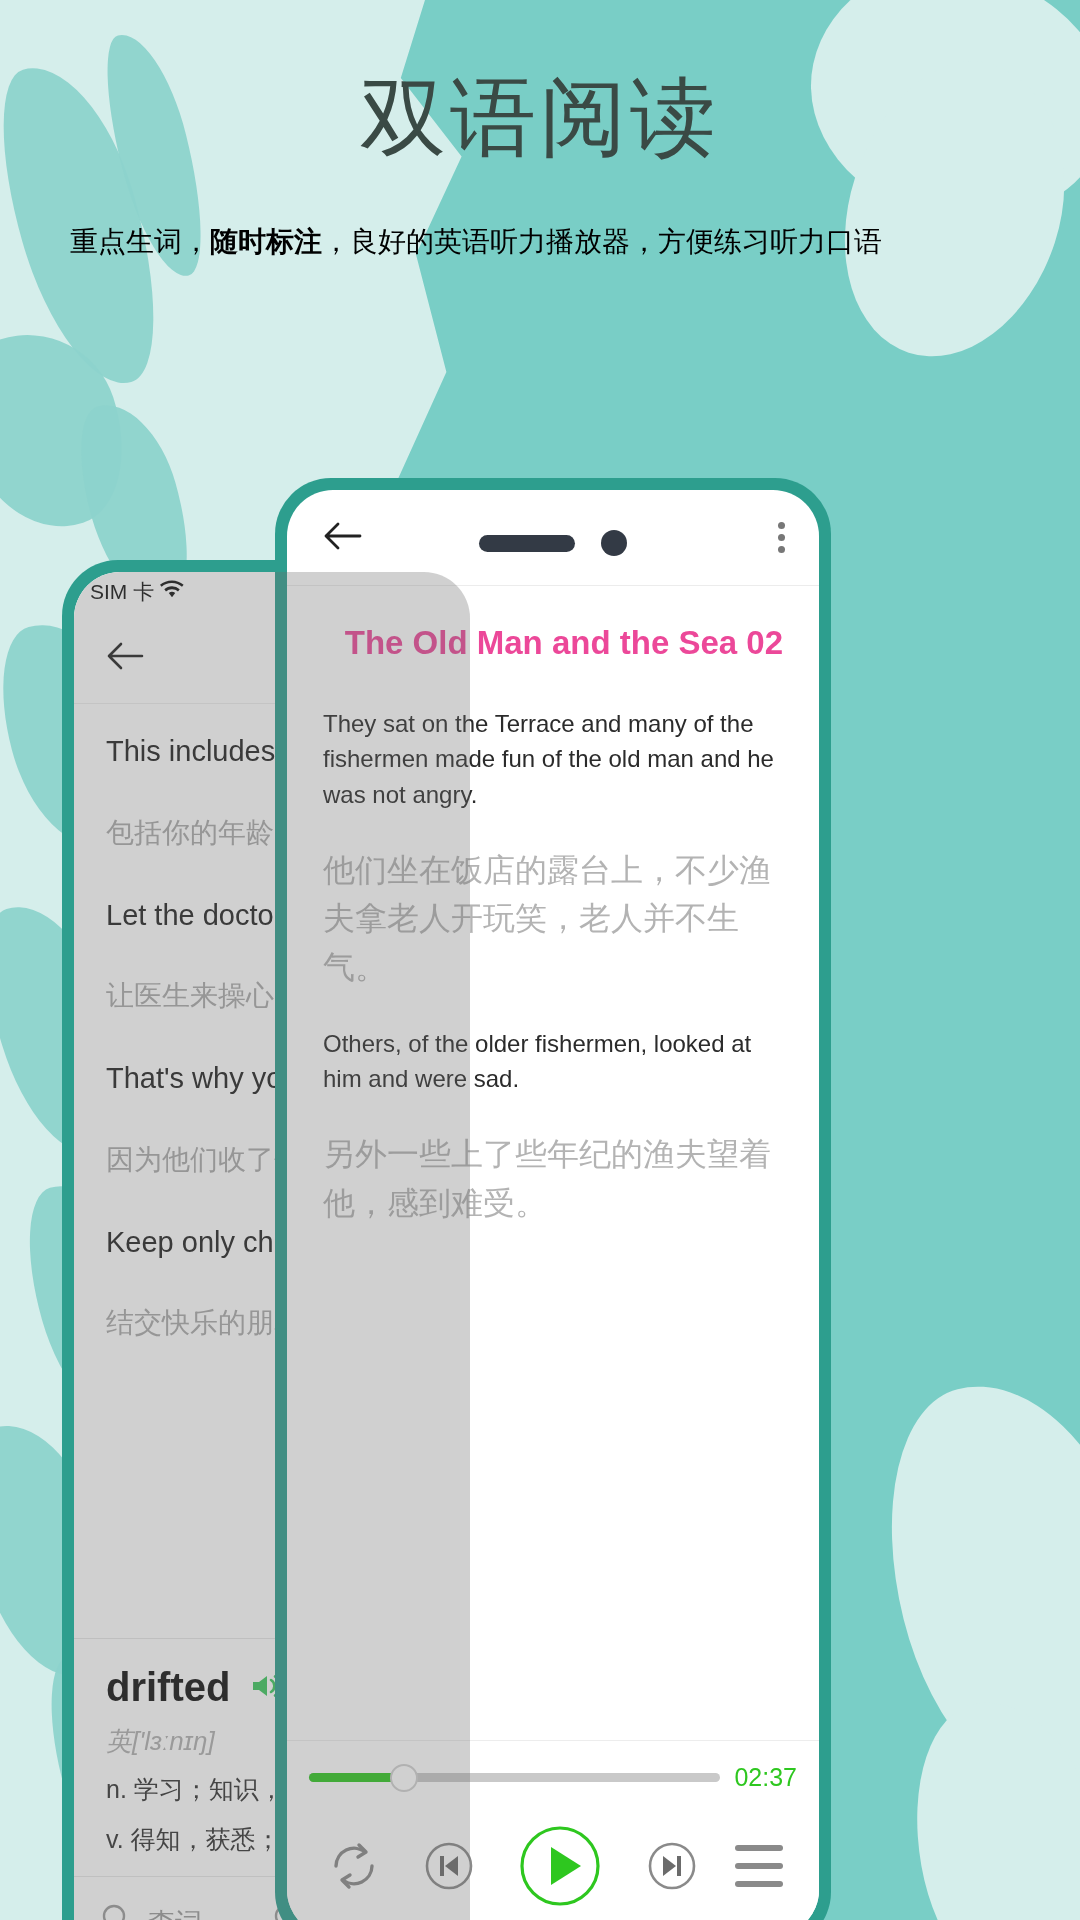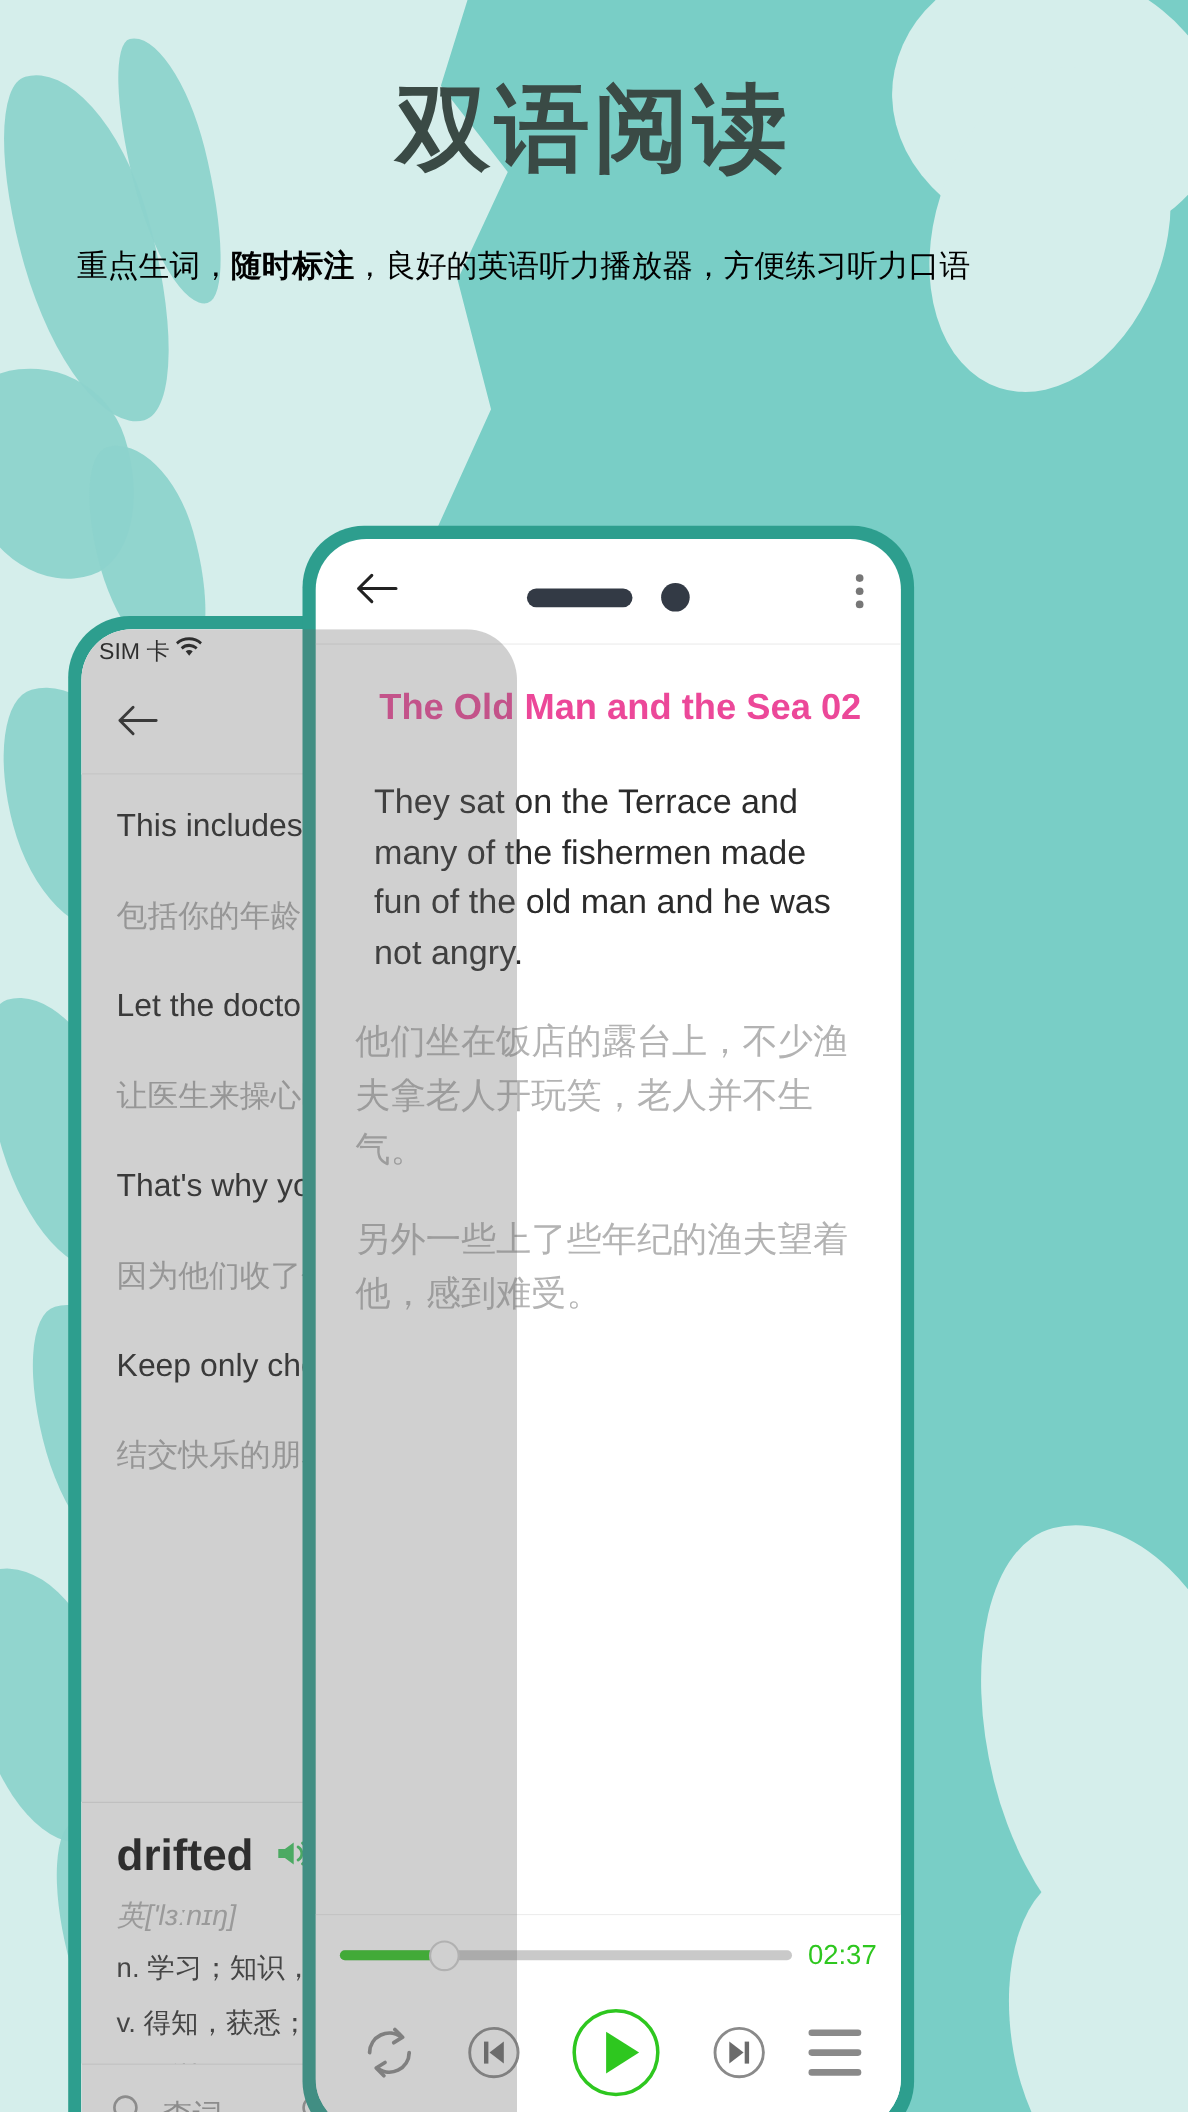--- a/index.html
+++ b/index.html
@@ -34,21 +34,21 @@
   .pale-patch {
     position: absolute;
     background: #d5eeeb;
     border-radius: 45% 55% 50% 50% / 50% 50% 50% 50%;
   }
   
   .headline {
     position: absolute; left: 0; right: 0; top: 66px;
     text-align: center;
     font-size: 86px;
-    font-weight: 700;
+    font-weight: 400;
     letter-spacing: 4px;
     color: #3a4a45;
     line-height: 1.2;
   }
   .subhead {
     position: absolute; left: 70px; right: 70px; top: 222px;
     text-align: left;
     font-size: 28px;
     color: #000000;
     line-height: 1.42;
@@ -145,23 +145,22 @@
   }
   .dots { display: flex; flex-direction: column; gap: 5px; }
   .dots i { width: 7px; height: 7px; background: #777; border-radius: 50%; display:block;}
   .fr-body { padding: 38px 36px 0 36px; height: 1090px; overflow: hidden; }
   .fr-title {
     font-size: 33px; font-weight: 700; color: #ec4899;
     margin-bottom: 44px;
     text-align: right;
   }
   .fr-en {
-    font-size: 31px; color: #2b2b2b; line-height: 1.47;
+    font-size: 24px; color: #2b2b2b; line-height: 1.47;
     margin-bottom: 34px;
-    margin-left: 17px;
   }
   .fr-zh {
     font-size: 32px; color: #b3b3b3; line-height: 1.52;
     margin-bottom: 34px;
   }
   .fr-player {
     position: absolute; left: 0; right: 0; bottom: 0;
     border-top: 1px solid #ededed; background: #fff;
     padding: 22px 22px 0 22px; height: 196px;
   }
@@ -310,20 +309,21 @@
             <i></i>
           </span>
       </div>
 
       <div class="fr-body">
         <div class="fr-title">The Old Man and the Sea 02</div>
 
         <div class="fr-en">They sat on the Terrace and many of the fishermen made fun of the old man and he was not angry.</div>
         <div class="fr-zh">他们坐在饭店的露台上，不少渔夫拿老人开玩笑，老人并不生气。</div>
 
+        <div class="fr-en">Others, of the older fishermen, looked at him and were sad.</div>
         <div class="fr-zh">另外一些上了些年纪的渔夫望着他，感到难受。</div>
 
       </div>
 
       <div class="fr-player">
         <div class="seek-row">
           <div class="seek">
             <div class="seek-fill" id="seek-fill" style="width: 23%;"></div>
             <div class="seek-knob" id="seek-knob" style="left: 23%;"></div>
           </div>

